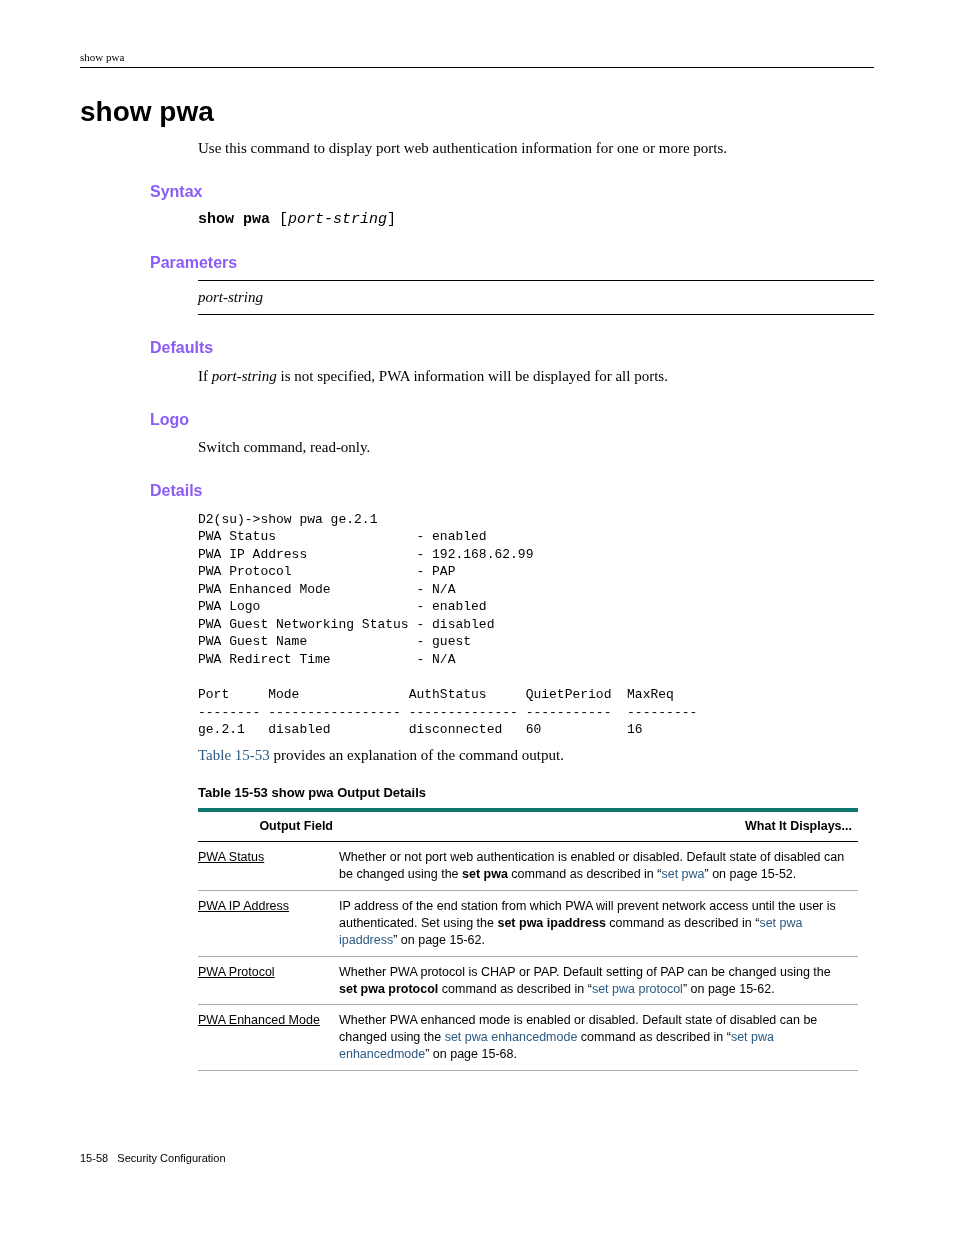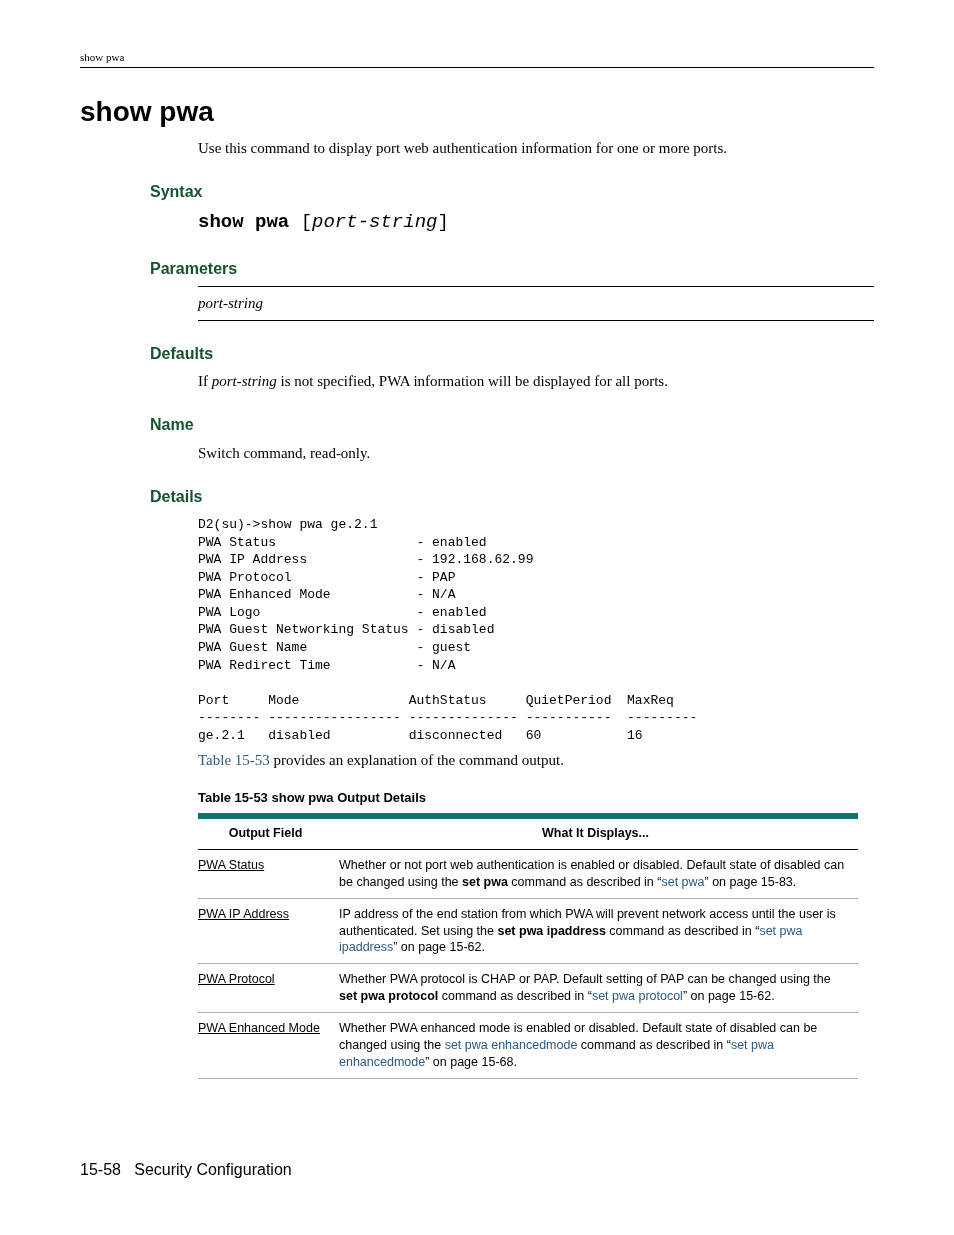--- a/index.html
+++ b/index.html
@@ -25,29 +25,29 @@
     font-weight: bold;
     margin: 0 0 6px 0;
   }
   .indent {
     margin-left: 118px;
   }
   h2 {
     font-family: Arial, Helvetica, sans-serif;
     font-size: 16px;
     font-weight: bold;
-    color: #14532d;
+    color: #8b5cf6;
     margin: 22px 0 6px 70px;
   }
   p {
     margin: 4px 0 4px 0;
   }
   .mono {
     font-family: "Courier New", Courier, monospace;
-    font-size: 19px;
+    font-size: 15px;
   }
   .syntax-line .bold { font-weight: bold; }
   .syntax-line .italic { font-style: italic; }
   .param-table {
     border-top: 1px solid #000;
     border-bottom: 1px solid #000;
     padding: 6px 0;
     display: flex;
   }
   .param-name { width: 160px; font-style: italic; }
@@ -65,37 +65,37 @@
     font-weight: bold;
     margin: 18px 0 6px 0;
   }
   table.output {
     border-collapse: collapse;
     width: 660px;
     font-family: Arial, Helvetica, sans-serif;
     font-size: 12.5px;
   }
   table.output th {
-    border-top: 6px solid #0f766e;
+    border-top: 4px solid #0f766e;
     border-bottom: 1px solid #000;
-    text-align: center;
+    text-align: right;
     padding: 6px 6px 6px 0;
     font-weight: bold;
     margin-top: 24px;
   }
   table.output td {
     border-bottom: 1px solid #aaa;
     vertical-align: top;
     padding: 7px 6px 7px 0;
     line-height: 1.35;
   }
   table.output td:first-child { width: 135px; text-decoration: underline; }
   .footer {
     font-family: Arial, Helvetica, sans-serif;
-    font-size: 16px;
+    font-size: 11px;
     margin-top: 80px;
   }
   .serif-italic { font-style: italic; }
   .bold { font-weight: bold; }
 </style>
 </head>
 <body>
 
 <div class="header-line">
   <span>show pwa</span>
@@ -122,21 +122,21 @@
   </div>
 </div>
 
 <h2>Defaults</h2>
 <div class="indent">
   <p>
     <span>If </span><span class="serif-italic">port-string</span><span> is not specified, PWA information will be displayed for all ports.</span>
   </p>
 </div>
 
-<h2>Name</h2>
+<h2>Logo</h2>
 <div class="indent">
   <p>Switch command, read-only.</p>
 </div>
 
 <h2>Details</h2>
 <div class="indent">
   <pre class="codeblock">D2(su)-&gt;show pwa ge.2.1
 PWA Status                  - enabled
 PWA IP Address              - 192.168.62.99
 PWA Protocol                - PAP
@@ -158,21 +158,21 @@
     <thead>
       <tr>
         <th>Output Field</th>
         <th>What It Displays...</th>
       </tr>
     </thead>
     <tbody>
       <tr>
         <td>PWA Status</td>
         <td>
-          <span>Whether or not port web authentication is enabled or disabled. Default state of disabled can be changed using the </span><span class="bold">set pwa</span><span> command as described in “</span><span class="link">set pwa</span><span>” on page 15-83.</span>
+          <span>Whether or not port web authentication is enabled or disabled. Default state of disabled can be changed using the </span><span class="bold">set pwa</span><span> command as described in “</span><span class="link">set pwa</span><span>” on page 15-52.</span>
         </td>
       </tr>
       <tr>
         <td>PWA IP Address</td>
         <td>
           <span>IP address of the end station from which PWA will prevent network access until the user is authenticated. Set using the </span><span class="bold">set pwa ipaddress</span><span> command as described in “</span><span class="link">set pwa ipaddress</span><span>” on page 15-62.</span>
         </td>
       </tr>
       <tr>
         <td>PWA Protocol</td>

